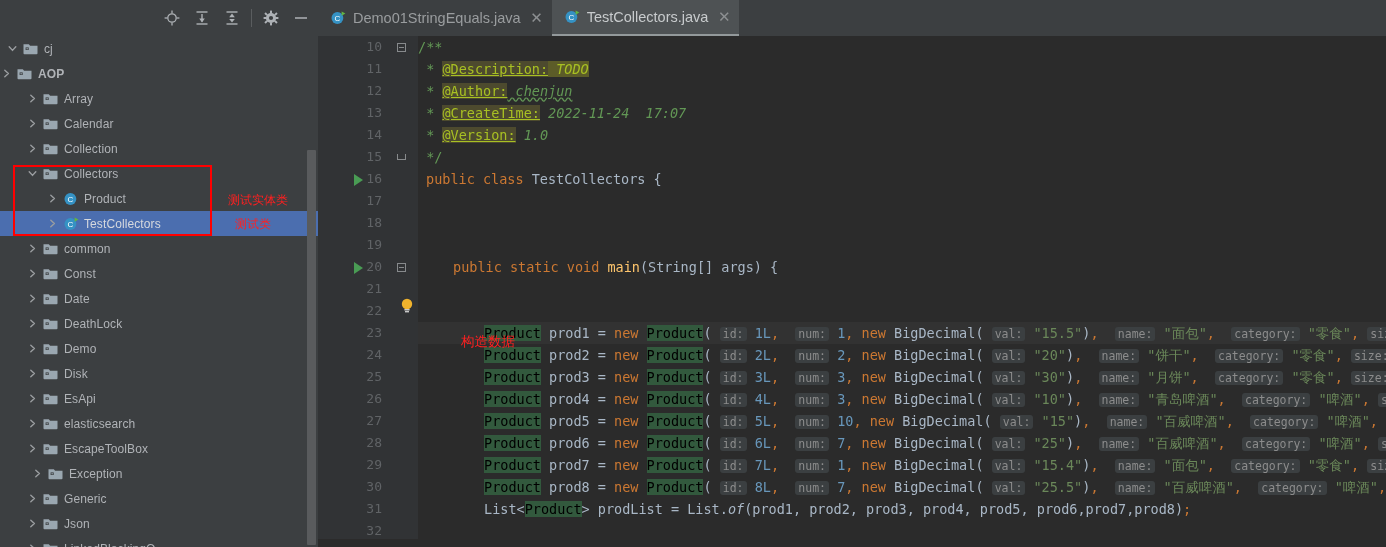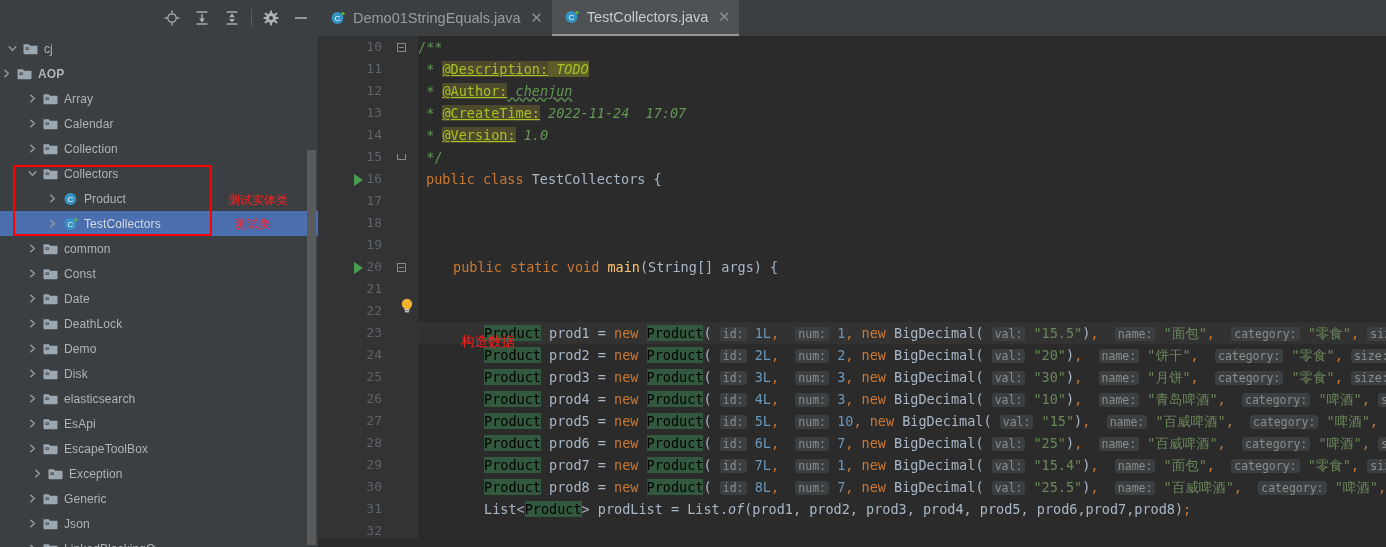--- a/index.html
+++ b/index.html
@@ -441,36 +441,36 @@
               <polyline points="3.8,2.2 7.4,5.5 3.8,8.8" fill="none" stroke="#9a9da0" stroke-width="1.4" stroke-linecap="round" stroke-linejoin="round"></polyline>
             </svg>
           </span>
           <span class="ficon">
             <svg width="17" height="17" viewBox="0 0 17 17">
               <path d="M1.5 4.2h5.3l1.3 1.6h7.4v7.5a.9.9 0 0 1-.9.9H2.4a.9.9 0 0 1-.9-.9V4.2z" fill="#9aa7b0"></path>
               <rect x="3.6" y="7.4" width="3.1" height="2.6" fill="#3c3f41"></rect>
               <circle cx="5.15" cy="8.7" r="0.75" fill="#9aa7b0"></circle>
             </svg>
           </span>
+          <span class="tlabel">EsApi</span>
+        </div>
+        <div class="trow" style="padding-left: 26px;">
+          <span class="arrow">
+            <svg width="11" height="11" viewBox="0 0 11 11">
+              <polyline points="3.8,2.2 7.4,5.5 3.8,8.8" fill="none" stroke="#9a9da0" stroke-width="1.4" stroke-linecap="round" stroke-linejoin="round"></polyline>
+            </svg>
+          </span>
+          <span class="ficon">
+            <svg width="17" height="17" viewBox="0 0 17 17">
+              <path d="M1.5 4.2h5.3l1.3 1.6h7.4v7.5a.9.9 0 0 1-.9.9H2.4a.9.9 0 0 1-.9-.9V4.2z" fill="#9aa7b0"></path>
+              <rect x="3.6" y="7.4" width="3.1" height="2.6" fill="#3c3f41"></rect>
+              <circle cx="5.15" cy="8.7" r="0.75" fill="#9aa7b0"></circle>
+            </svg>
+          </span>
           <span class="tlabel">elasticsearch</span>
-        </div>
-        <div class="trow" style="padding-left: 26px;">
-          <span class="arrow">
-            <svg width="11" height="11" viewBox="0 0 11 11">
-              <polyline points="3.8,2.2 7.4,5.5 3.8,8.8" fill="none" stroke="#9a9da0" stroke-width="1.4" stroke-linecap="round" stroke-linejoin="round"></polyline>
-            </svg>
-          </span>
-          <span class="ficon">
-            <svg width="17" height="17" viewBox="0 0 17 17">
-              <path d="M1.5 4.2h5.3l1.3 1.6h7.4v7.5a.9.9 0 0 1-.9.9H2.4a.9.9 0 0 1-.9-.9V4.2z" fill="#9aa7b0"></path>
-              <rect x="3.6" y="7.4" width="3.1" height="2.6" fill="#3c3f41"></rect>
-              <circle cx="5.15" cy="8.7" r="0.75" fill="#9aa7b0"></circle>
-            </svg>
-          </span>
-          <span class="tlabel">EsApi</span>
         </div>
         <div class="trow" style="padding-left: 26px;">
           <span class="arrow">
             <svg width="11" height="11" viewBox="0 0 11 11">
               <polyline points="3.8,2.2 7.4,5.5 3.8,8.8" fill="none" stroke="#9a9da0" stroke-width="1.4" stroke-linecap="round" stroke-linejoin="round"></polyline>
             </svg>
           </span>
           <span class="ficon">
             <svg width="17" height="17" viewBox="0 0 17 17">
               <path d="M1.5 4.2h5.3l1.3 1.6h7.4v7.5a.9.9 0 0 1-.9.9H2.4a.9.9 0 0 1-.9-.9V4.2z" fill="#9aa7b0"></path>

